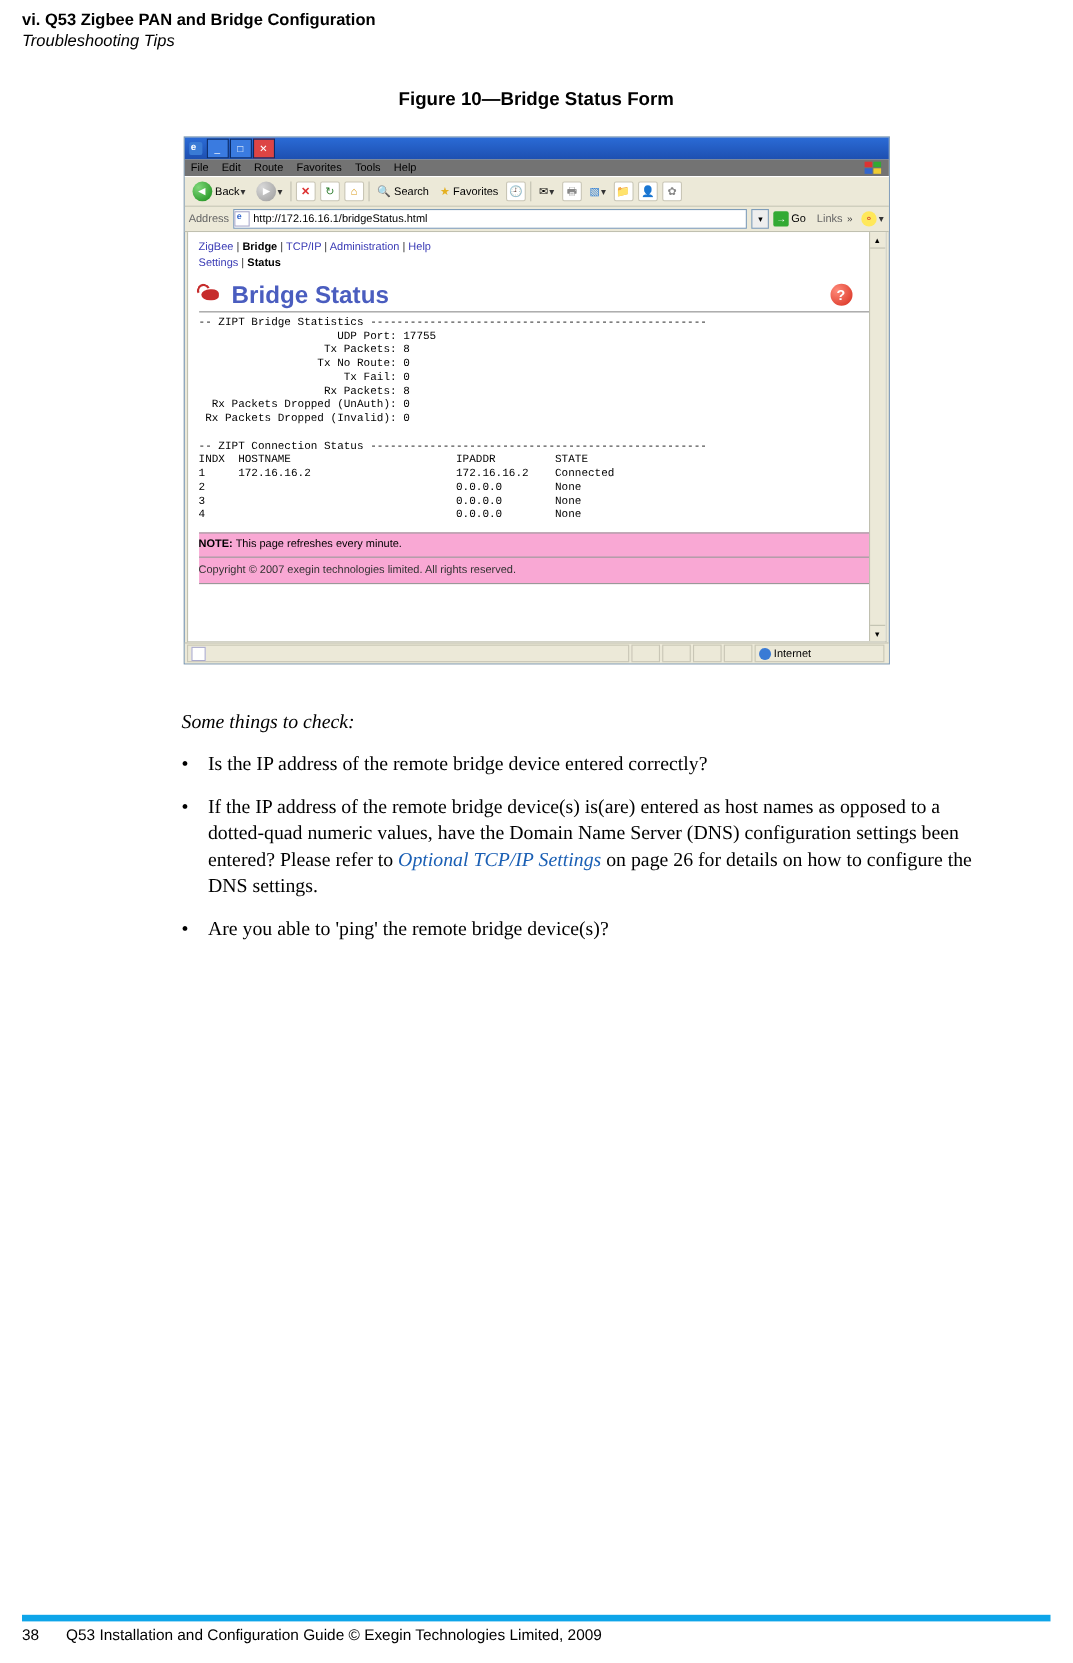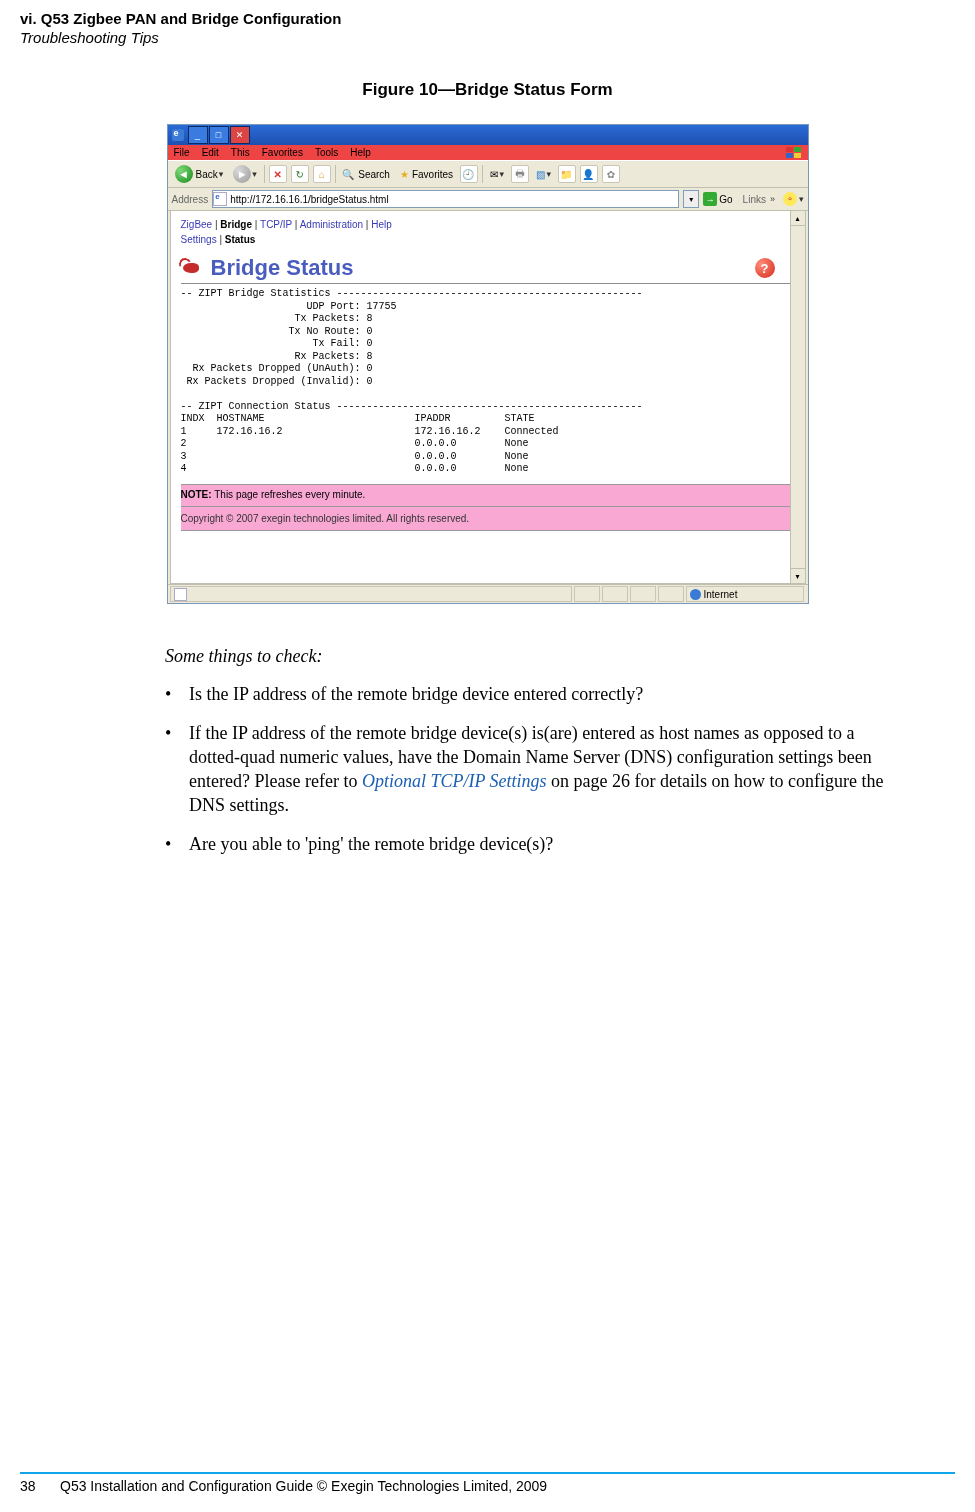--- a/index.html
+++ b/index.html
@@ -51,21 +51,21 @@
     width: 12px; height: 12px; background:#3a7bd5; border-radius:2px; margin-right:4px; position:relative;
   }
   .ss-titlebar .ie-icon:after { content:"e"; color:#fff; font-size:9px; position:absolute; left:2px; top:-1px; font-weight:bold;}
   .ss-titlebar .title-text { flex:1; font-size:10px; white-space:nowrap; overflow:hidden;}
   .ss-winbtns { display:flex; gap:1px;}
   .ss-winbtn { width:18px; height:16px; border:1px solid #0a2a66; display:flex; align-items:center; justify-content:center; font-size:9px; color:#fff;}
   .ss-winbtn.min { background:#3a7be0;}
   .ss-winbtn.max { background:#3a7be0;}
   .ss-winbtn.close { background:#d44;}
   .ss-menubar {
-    background:#ef4444;
+    background:#737373;
     padding:2px 6px;
     display:flex;
     gap:12px;
     font-size:10px;
     align-items:center;
     position:relative;
   }
   .ss-menubar .winlogo {
     position:absolute; right:4px; top:2px; width:18px; height:14px;
   }
@@ -175,21 +175,21 @@
   }
   .body-text p { margin: 0 0 14px 0; font-style: italic;}
   .bullets { margin: 0; padding:0; list-style:none;}
   .bullets li { display:flex; margin-bottom:14px;}
   .bullets li .dot { width:24px; flex-shrink:0;}
   .link { color:#1a5fb4; font-style:italic;}
   .footer {
     position:absolute;
     bottom:18px;
     left:20px; right:20px;
-    border-top:2px solid #0ea5e9;
+    border-top:6px solid #0ea5e9;
     padding-top:4px;
     font-family: Arial, sans-serif;
     font-size:14px;
     display:flex;
   }
   .footer .pn{ width:40px;}
   .footer .ft{ flex:1; text-align:left;}
 </style>
 </head>
 <body>
@@ -206,21 +206,21 @@
     <div class="ie-icon"></div>
     <div class="ss-winbtns">
       <div class="ss-winbtn min">_</div>
       <div class="ss-winbtn max">□</div>
       <div class="ss-winbtn close">✕</div>
     </div>
   </div>
   <div class="ss-menubar">
     <span>File</span>
     <span>Edit</span>
-    <span>This</span>
+    <span>Route</span>
     <span>Favorites</span>
     <span>Tools</span>
     <span>Help</span>
     <div class="winlogo">
         <span class="r"></span>
         <span class="g"></span>
         <span class="b"></span>
         <span class="y"></span>
       </div>
   </div>

